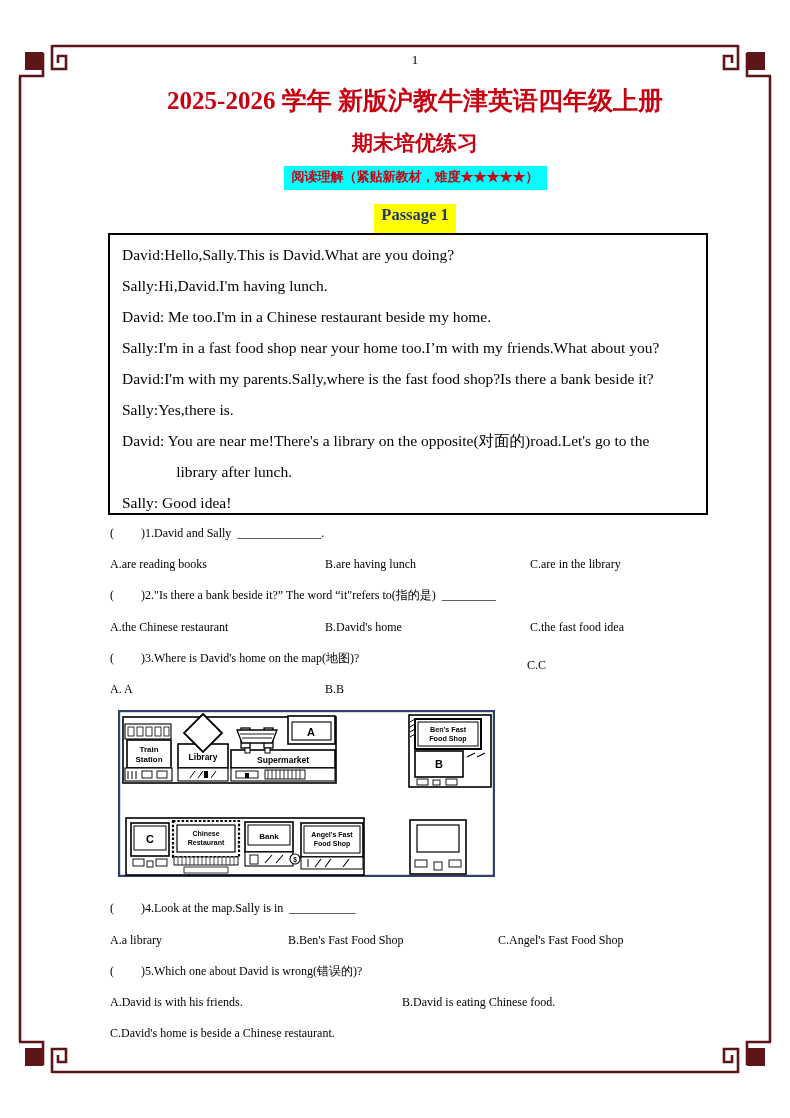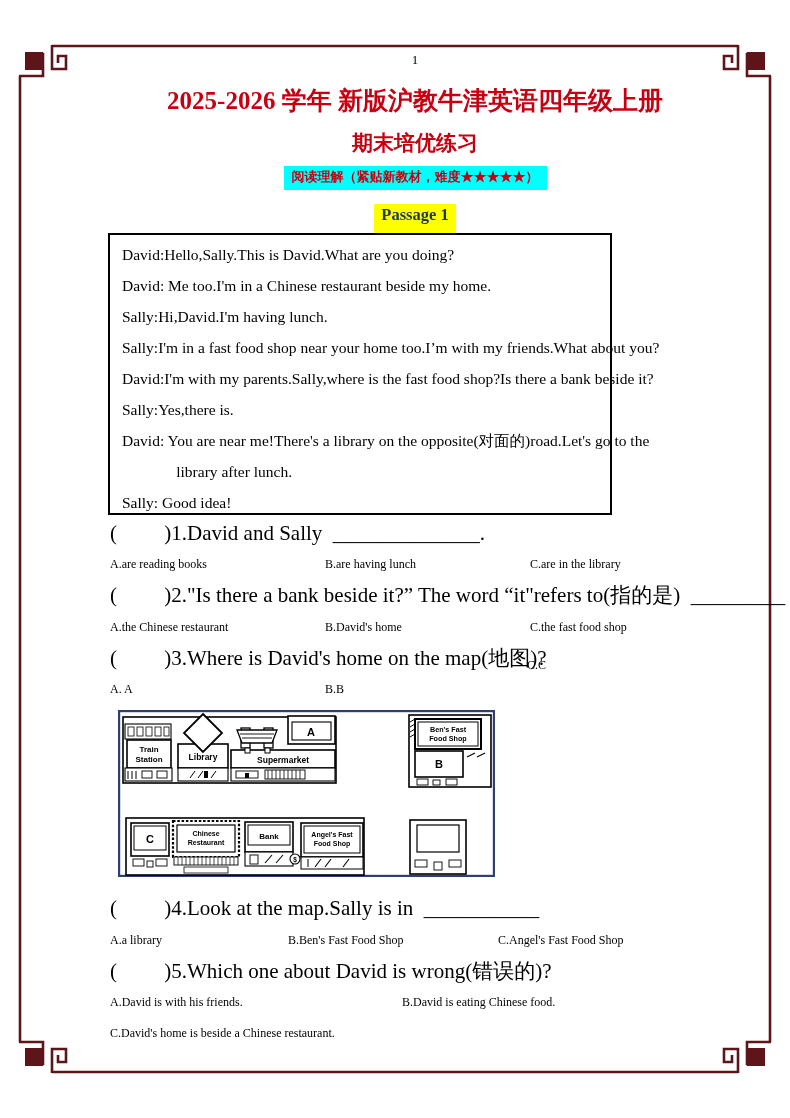--- a/index.html
+++ b/index.html
@@ -17,25 +17,25 @@
             font-size:25px; font-weight:bold; color:var(--title-red,#C00000); }
   .title2 { position:absolute; left:40px; right:0; top:129px; text-align:center;
             font-size:21px; font-weight:bold; color:var(--title-red,#C00000); }
   .bannerwrap { position:absolute; left:40px; right:0; top:166px; text-align:center; }
   .banner { display:inline-block; background:var(--banner-bg,#00FFFF); color:var(--title-red,#C00000);
             font-size:13px; font-weight:bold; padding:2px 8px 4px 8px; }
   .passagewrap { position:absolute; left:40px; right:0; top:204px; text-align:center; }
   .passage { display:inline-block; background:var(--passage-bg,#FFFF00); color:var(--passage-text,#1F3864);
              font-size:16.5px; font-weight:bold; padding:1px 7px 8px 7px; }
   
-  .dialogue-box { position:absolute; left:108px; top:233px; width:504px; height:282px;
+  .dialogue-box { position:absolute; left:108px; top:233px; width:600px; height:282px;
                   border:2px solid #000; box-sizing:border-box; padding:4px 12px 0 12px; }
   .dline { white-space:pre; font-size:15.5px; line-height:31px; }
   
-  .qline { position:absolute; white-space:pre; font-size:21px; line-height:20px; left:110px; }
+  .qline { position:absolute; white-space:pre; font-size:12px; line-height:20px; left:110px; }
   .opt   { position:absolute; white-space:pre; font-size:12px; line-height:20px; }
   
   .map-wrap { position:absolute; left:118px; top:710px; width:377px; height:167px; }
   .map-wrap svg { display:block; }
   .map-wrap .mt { font-family:"Liberation Sans","DejaVu Sans",sans-serif; font-weight:bold; fill:#000; }
 </style>
 </head>
 <body>
 
 <div class="page">
@@ -73,39 +73,39 @@
   <div class="title2">期末培优练习</div>
   <div class="bannerwrap">
     <span class="banner">阅读理解（紧贴新教材，难度★★★★★）</span>
   </div>
   <div class="passagewrap">
     <span class="passage">Passage 1</span>
   </div>
 
   <div class="dialogue-box">
     <div class="dline">David:Hello,Sally.This is David.What are you doing?</div>
+    <div class="dline">Sally:Hi,David.I'm having lunch.</div>
     <div class="dline">David: Me too.I'm in a Chinese restaurant beside my home.</div>
-    <div class="dline">Sally:Hi,David.I'm having lunch.</div>
     <div class="dline">Sally:I'm in a fast food shop near your home too.I’m with my friends.What about you?</div>
     <div class="dline">David:I'm with my parents.Sally,where is the fast food shop?Is there a bank beside it?</div>
     <div class="dline">Sally:Yes,there is.</div>
     <div class="dline">David: You are near me!There's a library on the opposite(对面的)road.Let's go to the</div>
     <div class="dline">              library after lunch.</div>
     <div class="dline">Sally: Good idea!</div>
   </div>
 
   <div class="qline" style="top:523px">(         )1.David and Sally  ______________.</div>
   <span class="opt" style="left:110px;top:554px">A.are reading books</span>
   <span class="opt" style="left:325px;top:554px">B.are having lunch</span>
   <span class="opt" style="left:530px;top:554px">C.are in the library</span>
 
   <div class="qline" style="top:585px">(         )2."Is there a bank beside it?” The word “it"refers to(指的是)  _________</div>
   <span class="opt" style="left:110px;top:617px">A.the Chinese restaurant</span>
   <span class="opt" style="left:325px;top:617px">B.David's home</span>
-  <span class="opt" style="left:530px;top:617px">C.the fast food shop</span>
+  <span class="opt" style="left:530px;top:617px">C.the fast food idea</span>
 
   <div class="qline" style="top:648px">(         )3.Where is David's home on the map(地图)?</div>
   <span class="opt" style="left:110px;top:679px">A. A</span>
   <span class="opt" style="left:325px;top:679px">B.B</span>
   <span class="opt" style="left:527px;top:655px">C.C</span>
 
   <div class="map-wrap">
     <svg width="377" height="167" viewBox="0 0 377 167">
       <rect x="1" y="1" width="375" height="165" fill="#fff" stroke="#30406E" stroke-width="2.4"></rect>
 

